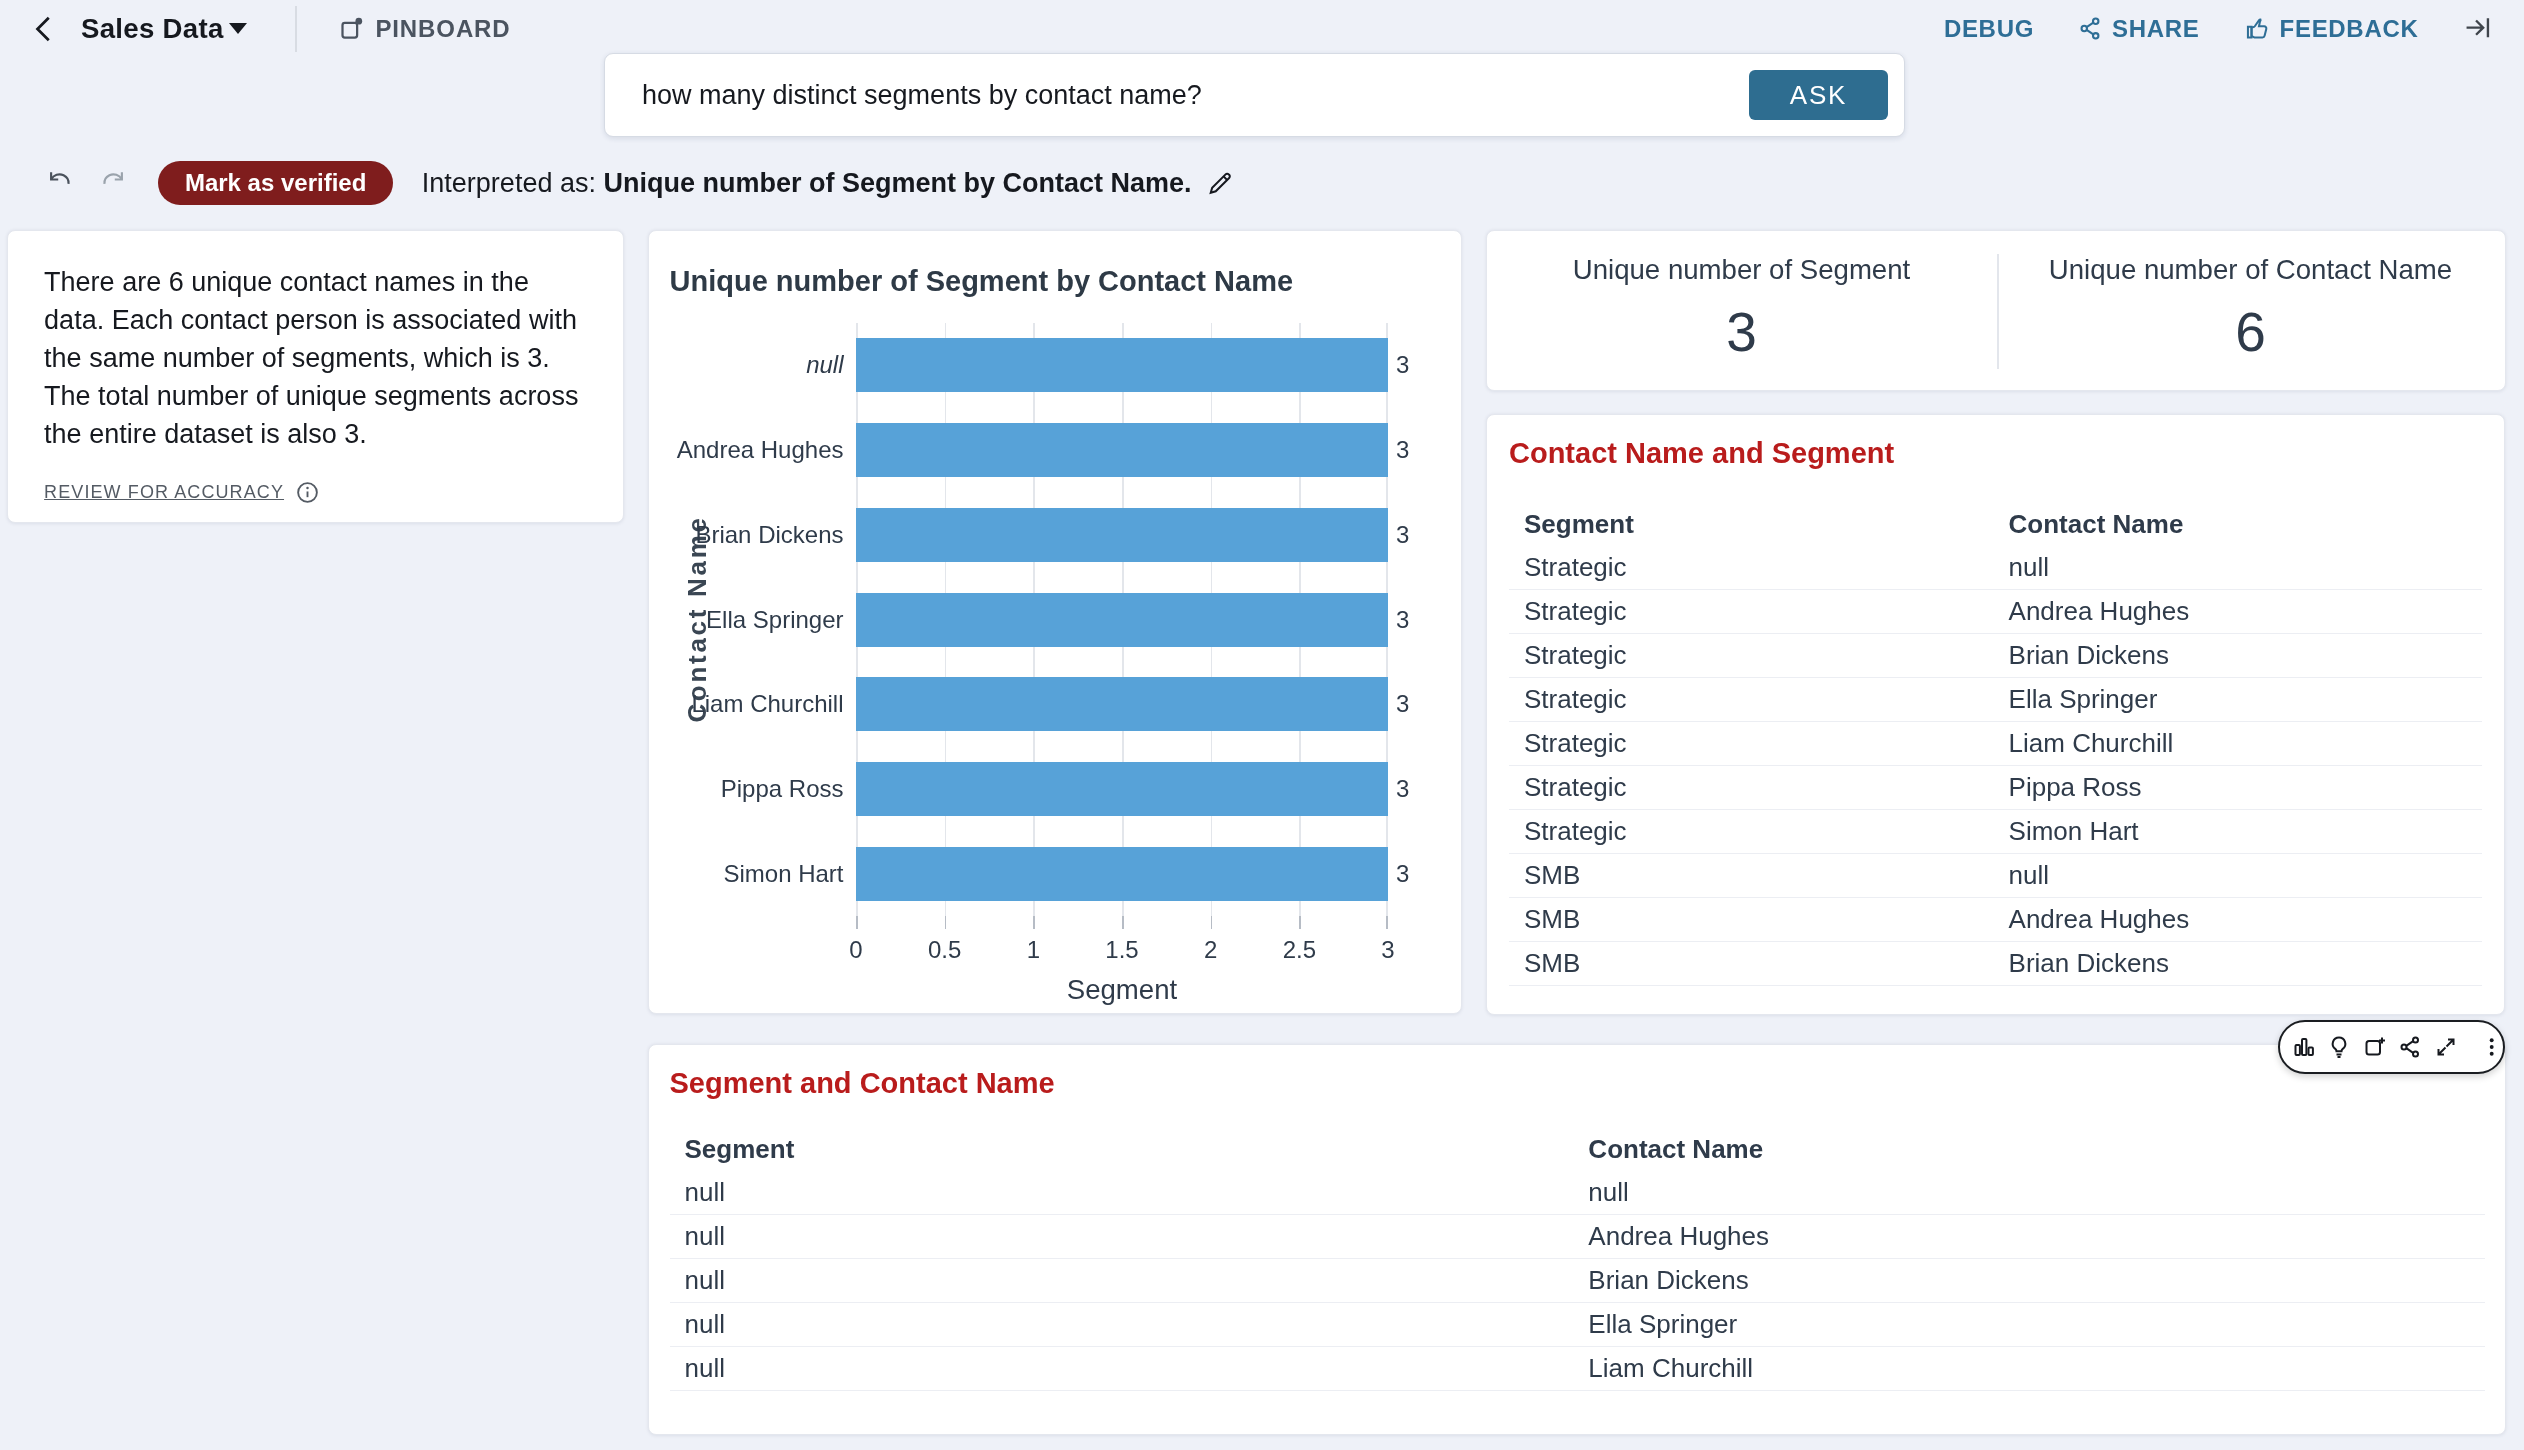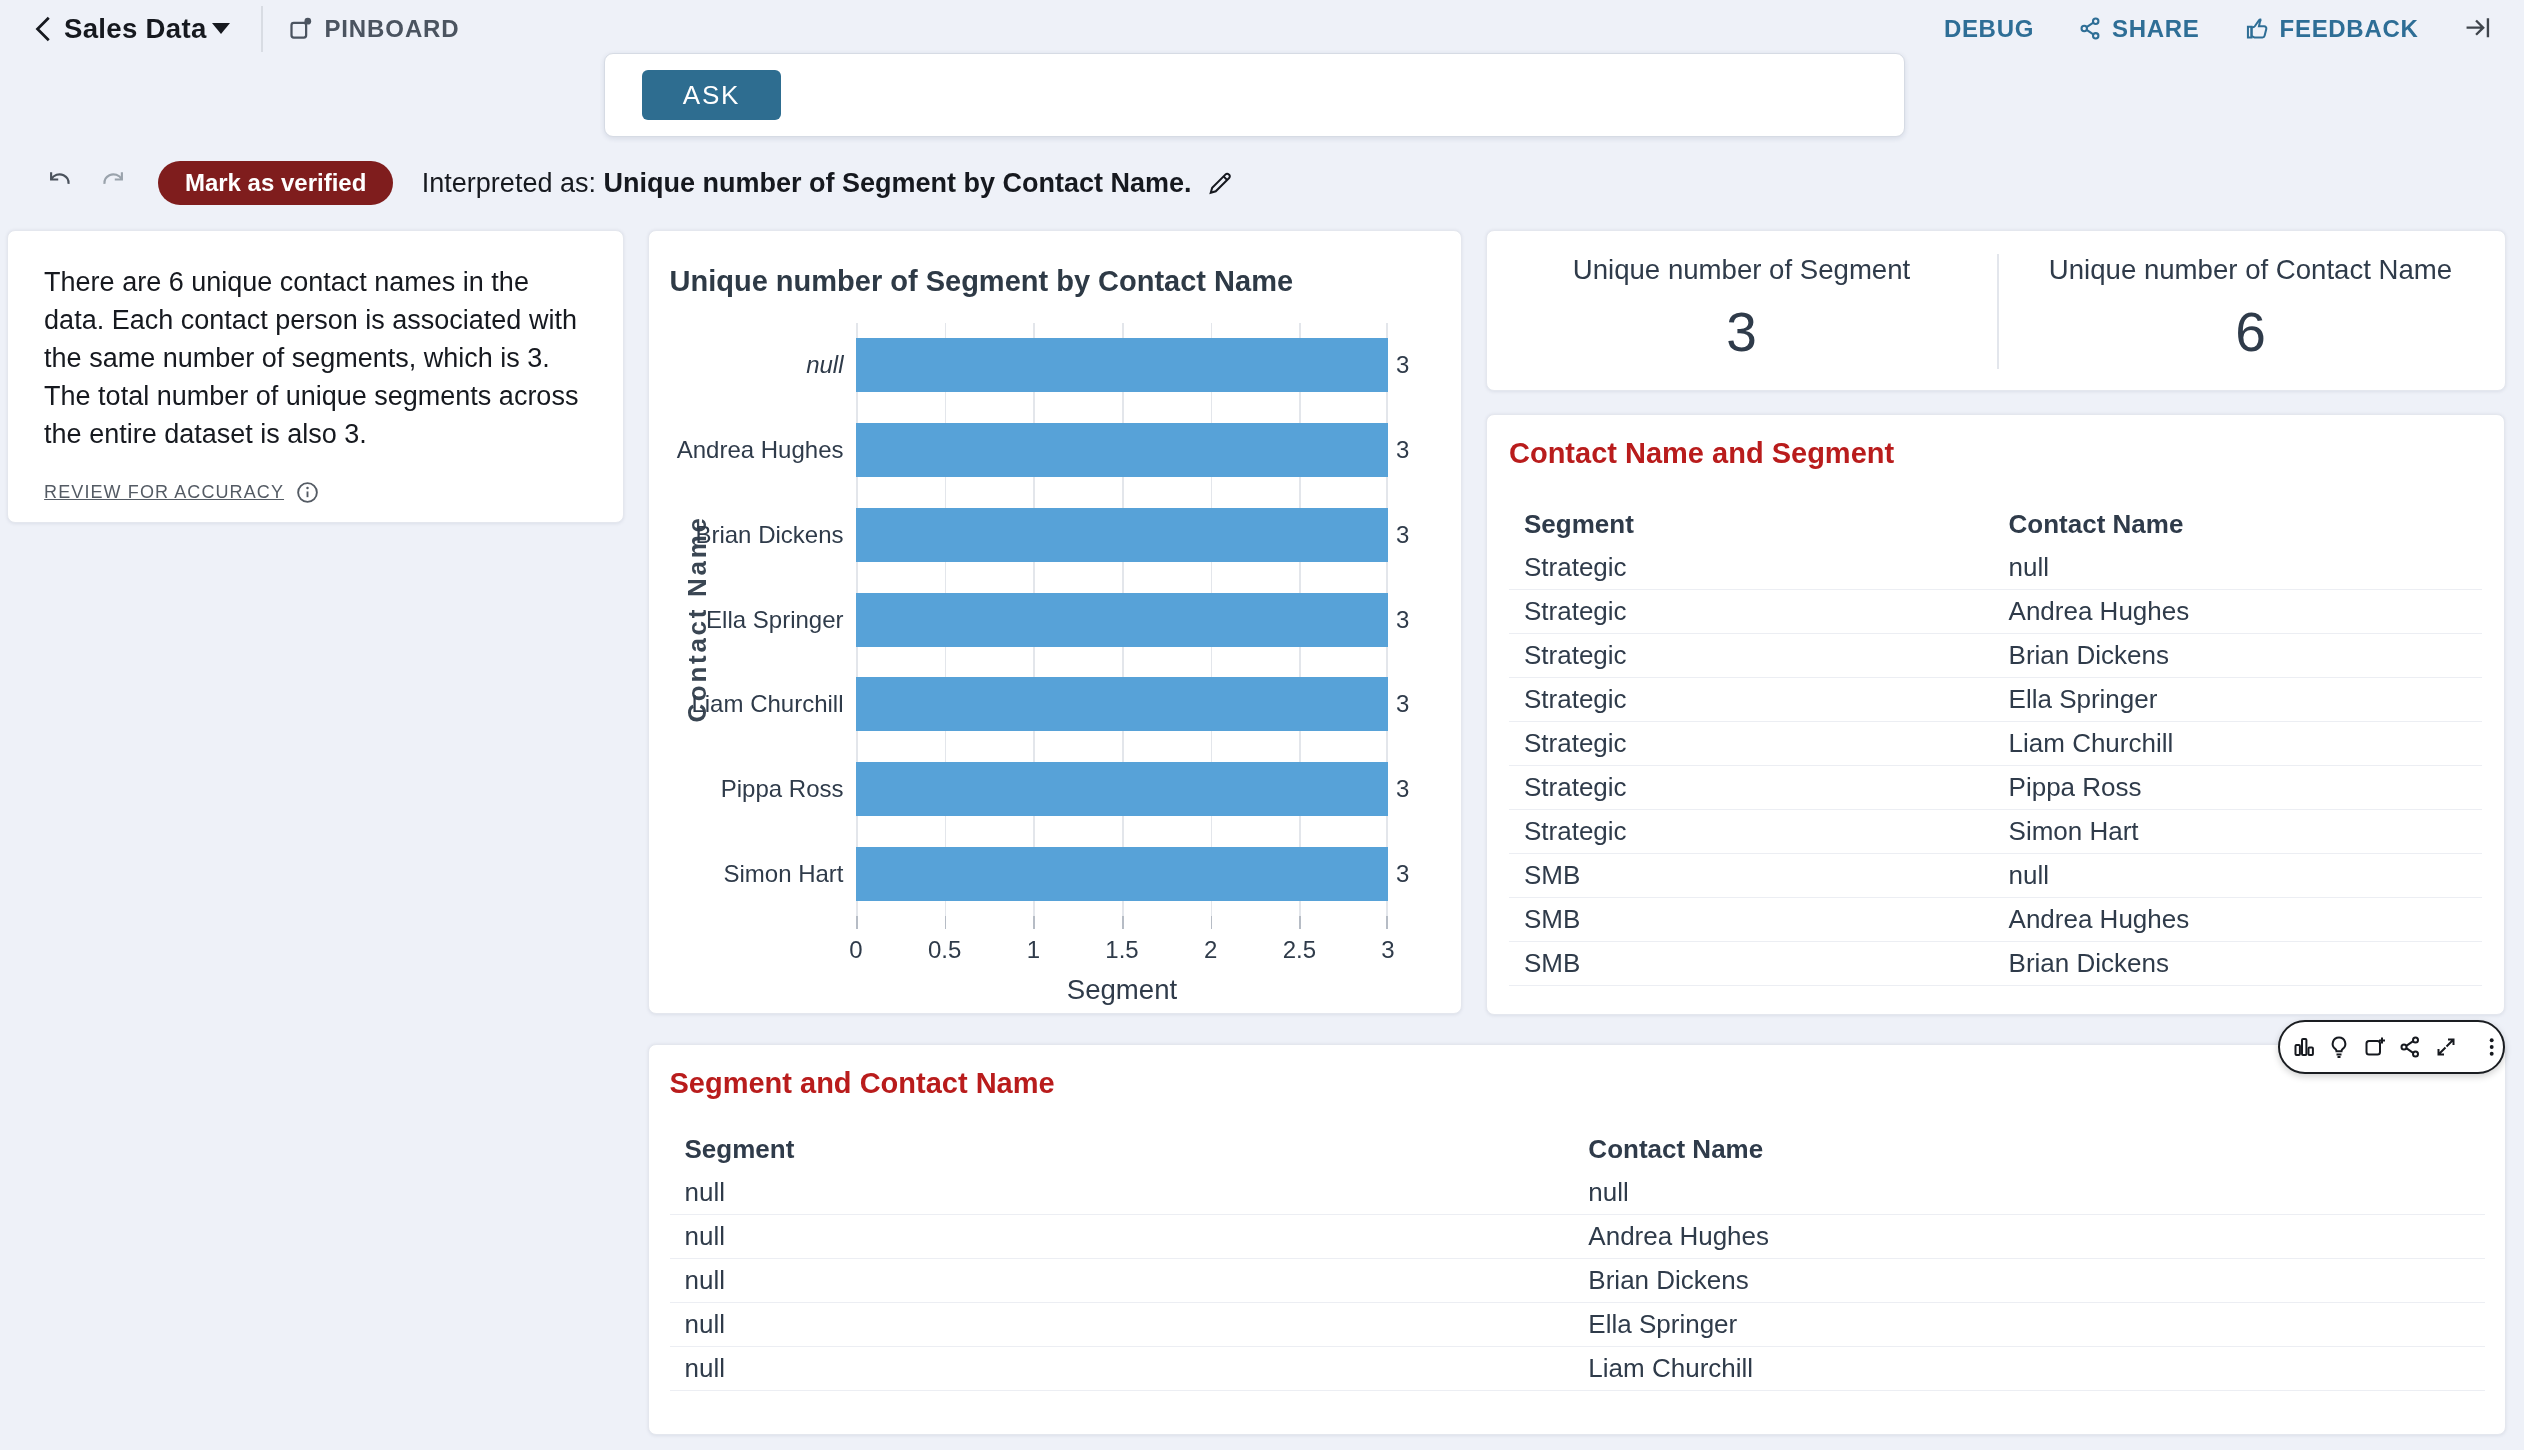--- a/index.html
+++ b/index.html
@@ -2,21 +2,21 @@
 <html style="font-size:14.2px"><head>
 <meta charset="utf-8">
 <style>
   * { margin:0; padding:0; box-sizing:border-box; }
   html,body { background:#eef1f8; }
   .page { position:relative; width:2525px; height:1450px; background:#eef1f8;
           font-family:"Liberation Sans", sans-serif; color:#16191f; overflow:hidden; }
 
   
   .top-bar { position:absolute; left:0; top:0; width:2525px; height:57px; display:flex; align-items:center; padding:0 34px 0 27px; }
-  .tb-left { display:flex; align-items:center; gap:1px; }
+  .tb-left { display:flex; align-items:center; gap:18px; }
   .back-btn { width:36px; height:36px; display:flex; align-items:center; justify-content:center; cursor:pointer; }
   .ds-name { font-size:27.6px; font-weight:700; letter-spacing:0.3px; }
   .caret { width:0; height:0; border-left:9.8px solid transparent; border-right:9.8px solid transparent; border-top:11.6px solid #16191f; margin-left:5.3px; }
   .tb-divider { width:1.8px; height:46px; background:#d8dce3; margin:0 23px 0 30px; }
   .pinboard { display:flex; align-items:center; gap:10.7px; color:#4b5460; font-size:24px; font-weight:700; letter-spacing:0.9px; cursor:pointer; }
   .tb-right { margin-left:auto; display:flex; align-items:center; gap:44px; }
   .tb-link { display:flex; align-items:center; gap:9px; color:#2e6e96; font-size:24px; font-weight:700; letter-spacing:0.7px; cursor:pointer; }
 
   
   .ask-bar { position:absolute; left:604px; top:53px; width:1301px; height:84px; background:#fff;
@@ -162,20 +162,21 @@
         <span>
           <svg width="28.5" height="28.5" viewBox="0 0 24 24" fill="none" stroke="#3f454c" stroke-width="2">
               <path d="M3 11.5h13M11 5.5l6 6-6 6M21 3.5v16"></path>
             </svg>
         </span>
       </div>
     </div>
   </div>
 
   <div class="ask-bar">
+    <input class="ask-input" value="how many distinct segments by contact name?" style="">
     <button class="ask-btn">ASK</button>
   </div>
 
   <div class="verify-row">
     <div class="icon-btn undo">
       <span>
         <svg width="32" height="32" viewBox="0 0 36 36" fill="none" stroke="#4a525c" stroke-width="2.4">
             <path d="M8 6v8h8"></path>
             <path d="M8 14c2.8-5 9-7.2 14-4.7 3.8 1.9 6 5.8 5.6 9.7"></path>
           </svg>

